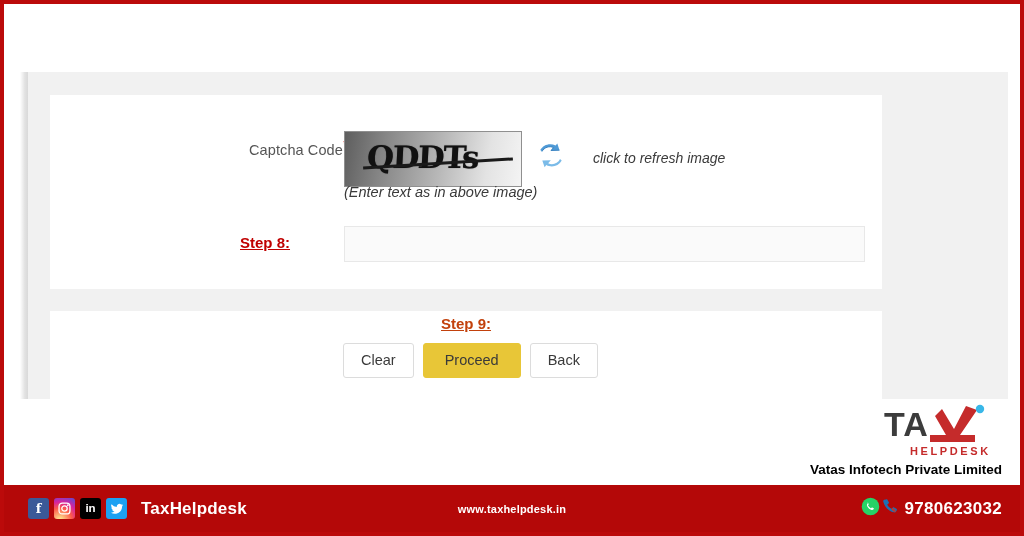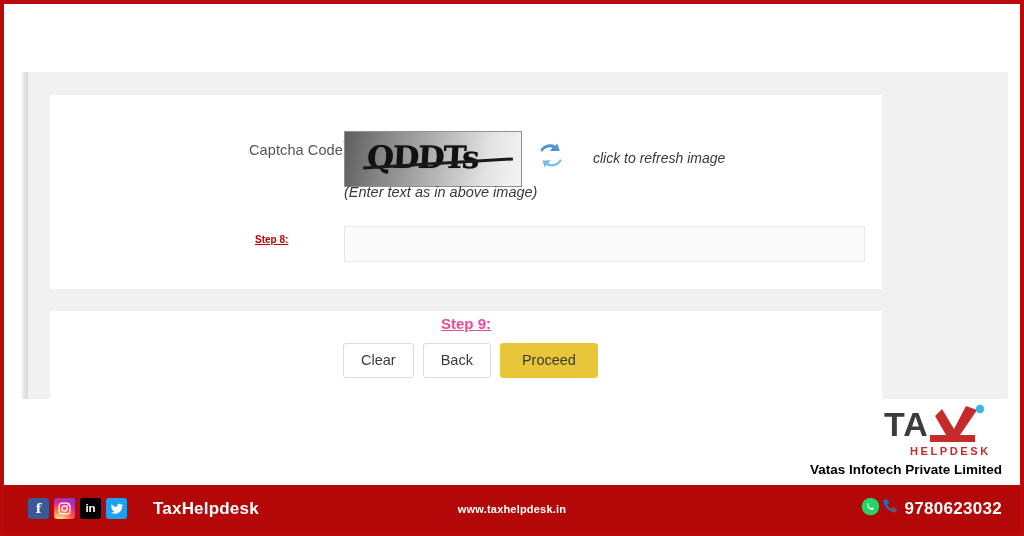--- a/index.html
+++ b/index.html
@@ -134,23 +134,23 @@
     top: 180px;
     font-size: 14.5px;
     font-style: italic;
     color: #3a3a3a;
     white-space: nowrap;
   }
 
   
   .step8-label {
     position: absolute;
-    left: 251px;
+    left: 236px;
     top: 230px;
-    font-size: 10px;
+    font-size: 15px;
     font-weight: bold;
     color: #c00000;
     text-decoration: underline;
     white-space: nowrap;
   }
   .captcha-input {
     position: absolute;
     left: 340px;
     top: 222px;
     width: 521px;
@@ -165,21 +165,21 @@
     outline: none;
   }
 
   
   .step9-label {
     position: absolute;
     left: 437px;
     top: 311px;
     font-size: 15px;
     font-weight: bold;
-    color: #ec4899;
+    color: #c2410c;
     text-decoration: underline;
     white-space: nowrap;
   }
   .btn-row {
     position: absolute;
     left: 339px;
     top: 339px;
     display: flex;
     gap: 9px;
   }
@@ -252,21 +252,21 @@
     color: #ffffff;
     font-weight: bold;
     font-size: 13px;
     line-height: 1;
   }
   .sicon-fb { background: #3b5998; font-family: "DejaVu Serif", serif; }
   .sicon-ig { background: radial-gradient(circle at 28% 105%, #fdf497 0%, #fd5949 45%, #d6249f 68%, #285AEB 110%); }
   .sicon-li { background: #000000; font-size: 11.5px; }
   .sicon-tw { background: #1da1f2; }
   .footer-brand {
-    margin-left: 21px;
+    margin-left: 9px;
     color: #ffffff;
     font-size: 17px;
     font-weight: bold;
     letter-spacing: .2px;
   }
   .footer-center {
     position: absolute;
     left: 0;
     right: 0;
     text-align: center;
@@ -326,22 +326,22 @@
 
   <div class="step8-label">Step 8:</div>
   <input class="captcha-input" type="text" placeholder="" style="">
 
   <div class="panel" id="panel-actions"></div>
 
   <div class="step9-label">Step 9:</div>
 
   <div class="btn-row">
     <button class="btn">Clear</button>
+    <button class="btn btn-primary">Proceed</button>
     <button class="btn">Back</button>
-    <button class="btn btn-primary">Proceed</button>
   </div>
 
   <div class="logo-block">
     <div class="logo-mark">
       <svg width="120" height="58" viewBox="0 0 120 58" style="display:inline-block;">
         <text x="4" y="34" font-family="'Liberation Sans', sans-serif" font-size="34" font-weight="bold" fill="#3c3c3c" letter-spacing="1">TA</text>
         <path d="M62 7 L74 27 L86 4 L97 8 L80 33 L95 33 L95 40 L50 40 L50 33 L66 33 L55 14 Z" fill="#c52b2b"></path>
         <circle cx="100" cy="7" r="4.2" fill="#39b7e8"></circle>
         <text x="30" y="53" font-family="'Liberation Sans', sans-serif" font-size="11" font-weight="bold" fill="#c52b2b" letter-spacing="2.6">HELPDESK</text>
       </svg>

